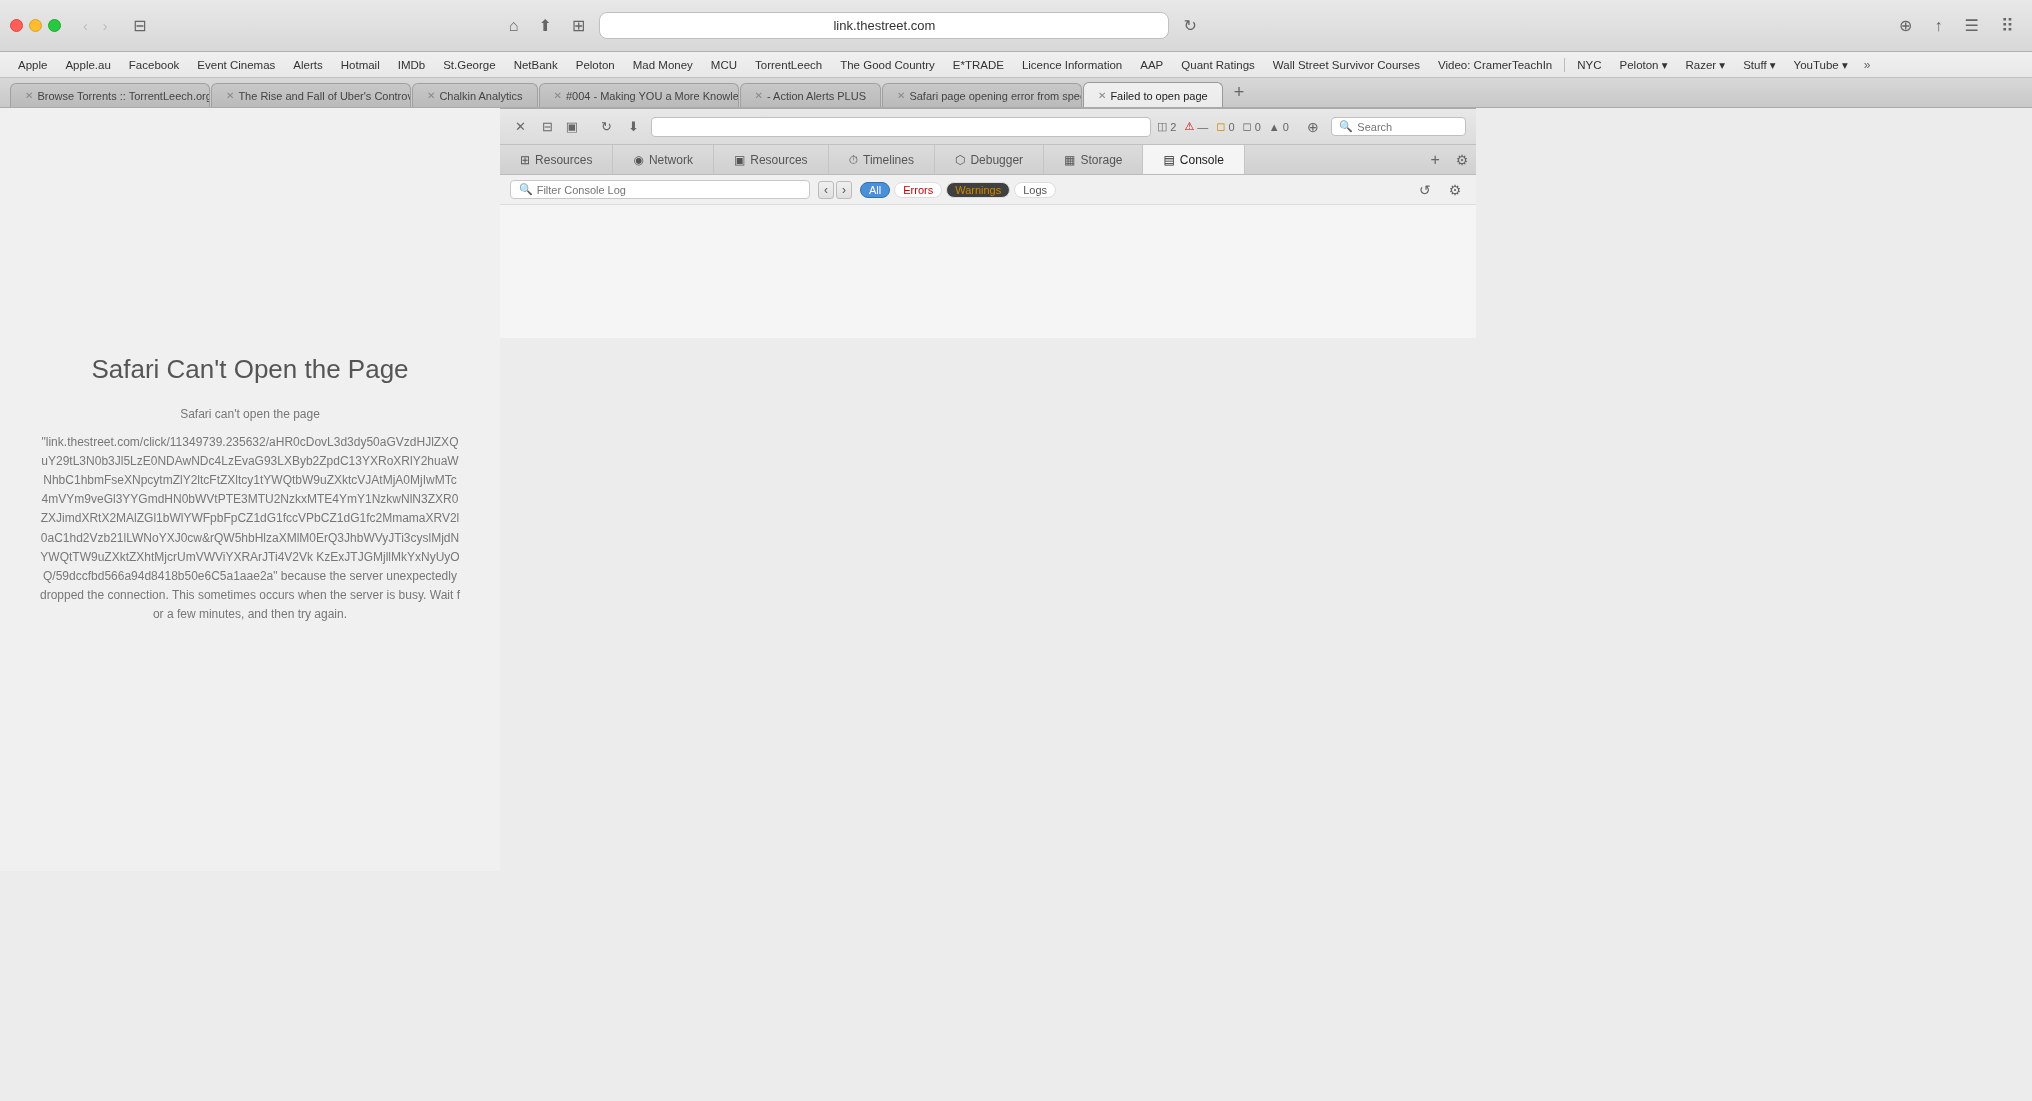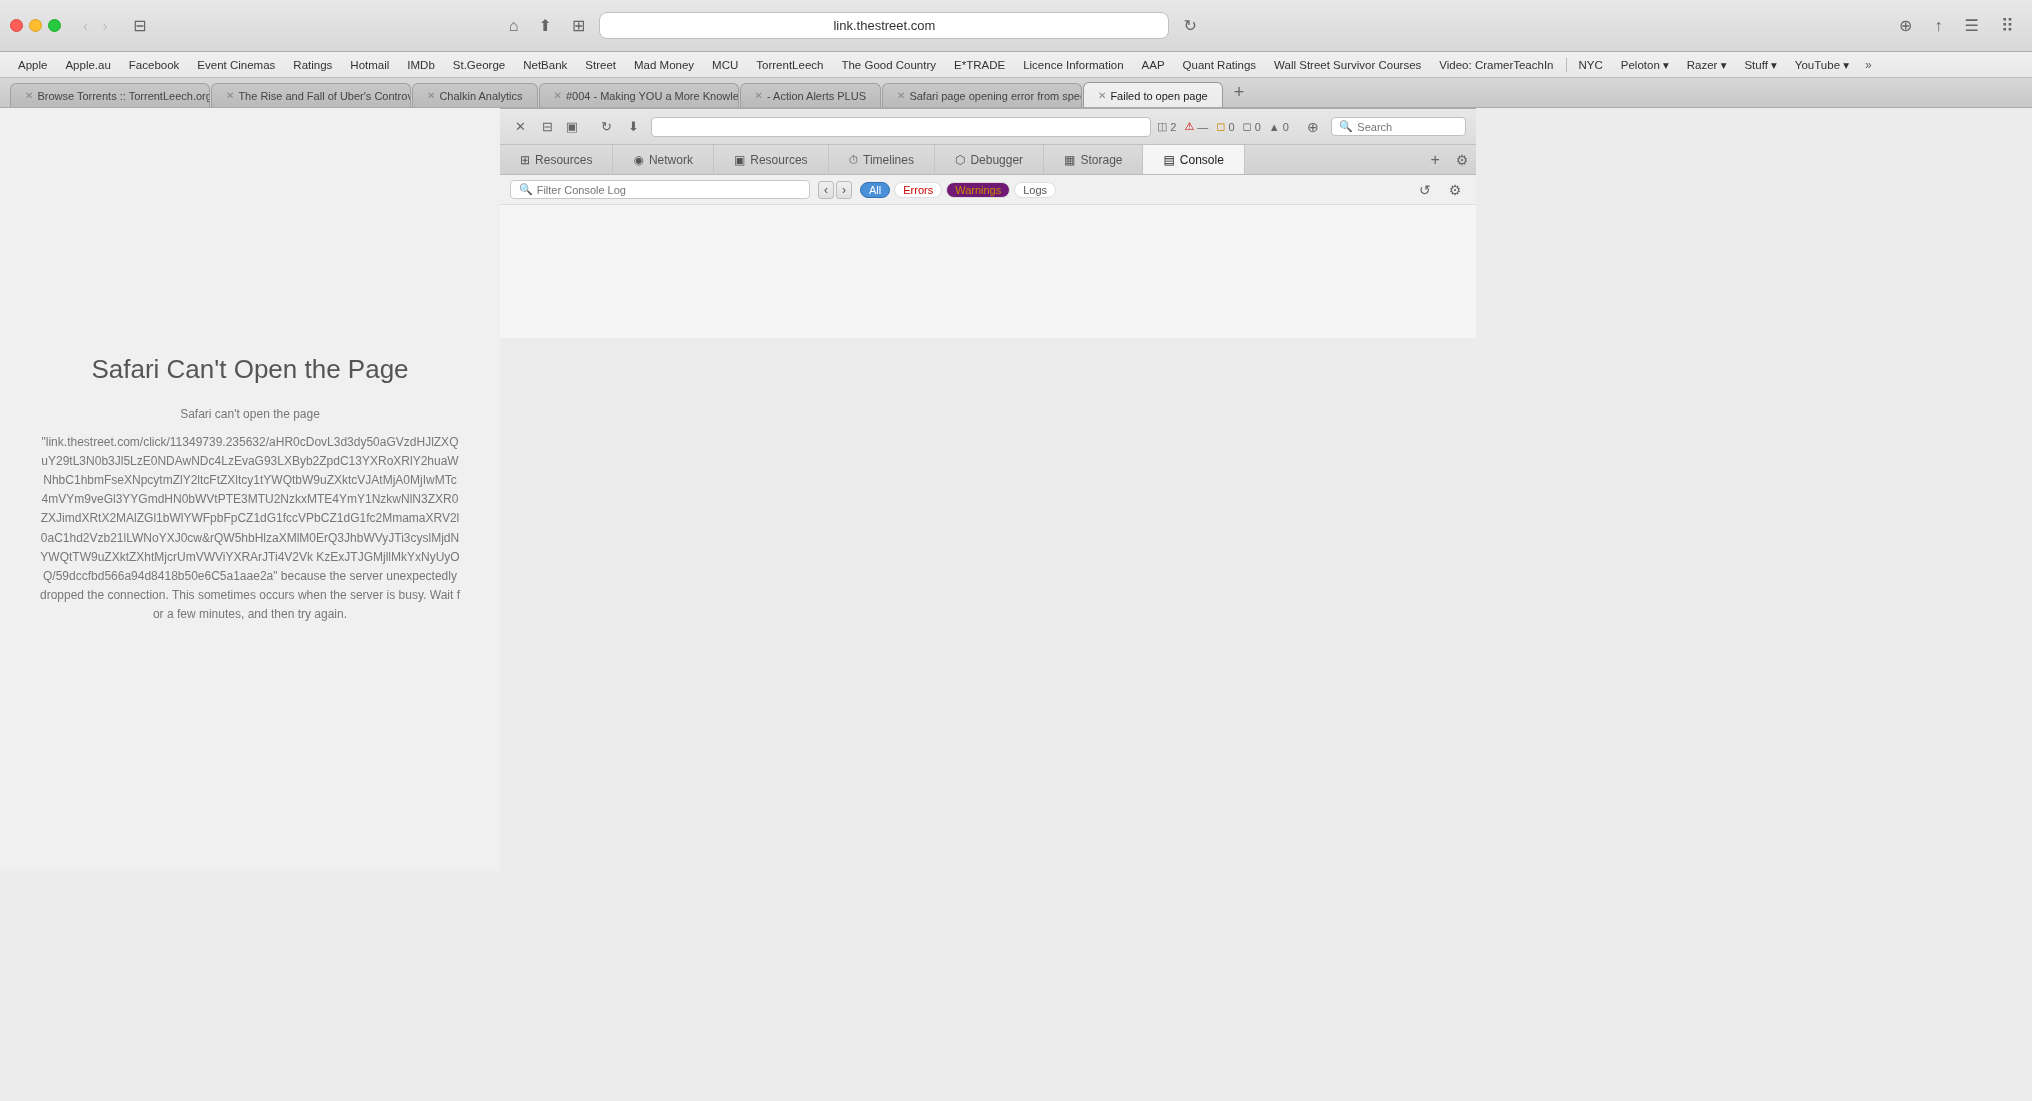--- a/index.html
+++ b/index.html
@@ -453,21 +453,21 @@
       border-color: #3070b0;
     }
     .filter-pill.errors {
       color: #c00;
       border-color: #ddd;
       background: white;
     }
     .filter-pill.warnings {
       color: #c80;
       border-color: #ddd;
-      background: #701a75;
+      background: #404040;
     }
     .filter-pill.logs {
       color: #555;
       border-color: #ddd;
       background: white;
     }
     .clear-btn, .settings-btn2 {
       background: none;
       border: none;
       cursor: pointer;
@@ -573,26 +573,26 @@
       <button class="icon-btn">☰</button>
       <button class="icon-btn grid-btn">⠿</button>
     </div>
   </div>
 
   <div class="favorites-bar">
     <span class="fav-item">Apple</span>
     <span class="fav-item">Apple.au</span>
     <span class="fav-item">Facebook</span>
     <span class="fav-item">Event Cinemas</span>
-    <span class="fav-item">Ratings</span>
+    <span class="fav-item">Alerts</span>
     <span class="fav-item">Hotmail</span>
     <span class="fav-item">IMDb</span>
     <span class="fav-item">St.George</span>
     <span class="fav-item">NetBank</span>
-    <span class="fav-item">Street</span>
+    <span class="fav-item">Peloton</span>
     <span class="fav-item">Mad Money</span>
     <span class="fav-item">MCU</span>
     <span class="fav-item">TorrentLeech</span>
     <span class="fav-item">The Good Country</span>
     <span class="fav-item">E*TRADE</span>
     <span class="fav-item">Licence Information</span>
     <span class="fav-item">AAP</span>
     <span class="fav-item">Quant Ratings</span>
     <span class="fav-item">Wall Street Survivor Courses</span>
     <span class="fav-item">Video: CramerTeachIn</span>

